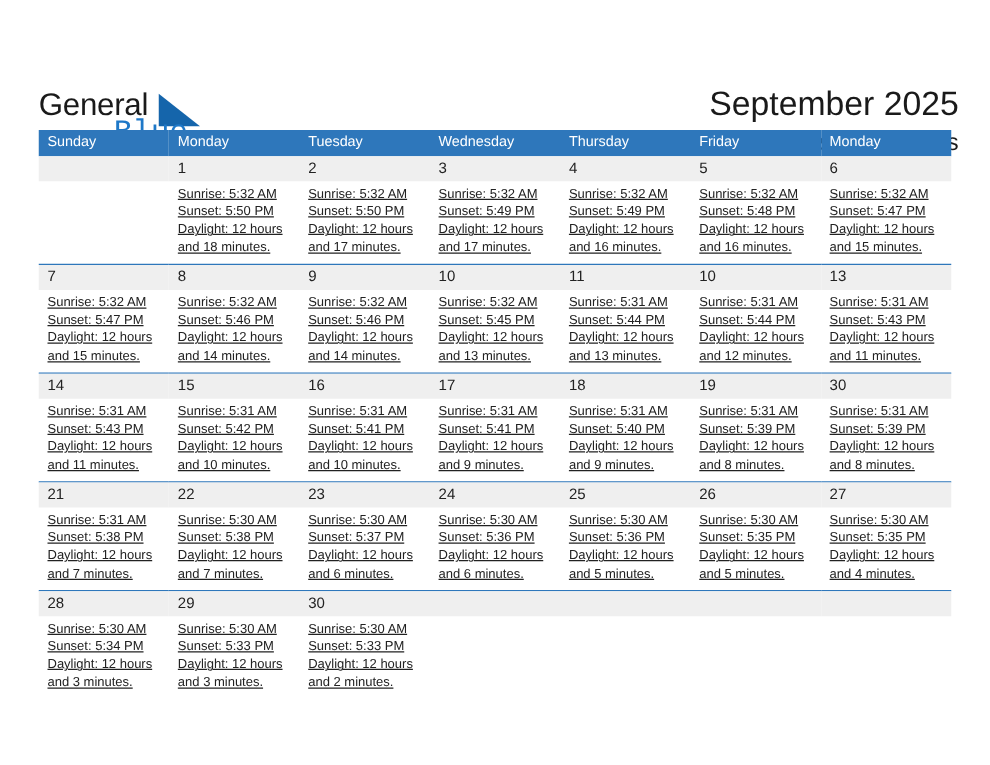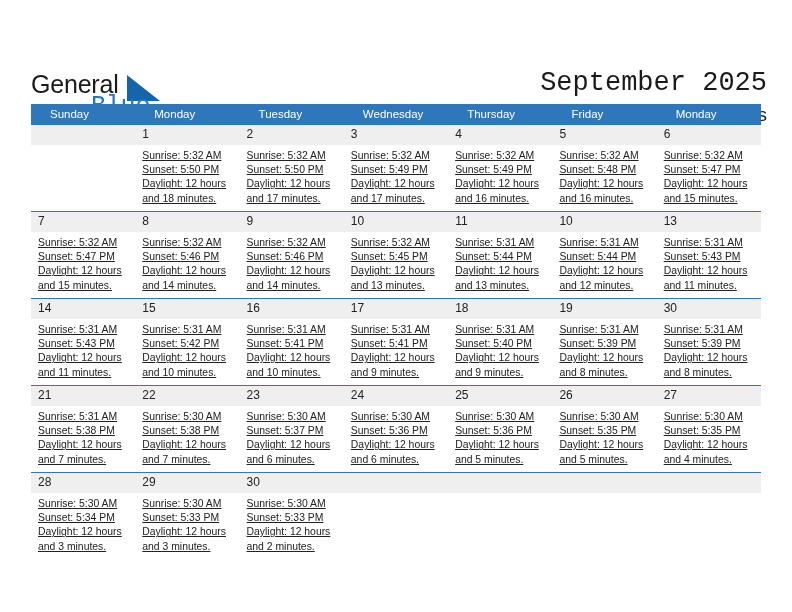--- a/index.html
+++ b/index.html
@@ -69,21 +69,21 @@
     position: absolute;
     right: 0;
     top: 0;
     text-align: right;
   }
   .cal-title {
     font-size: 27px;
     color: #1a1a1a;
     line-height: 34px;
     white-space: nowrap;
-    font-family: Liberation Mono, monospace;
+    font-family: Liberation Sans, sans-serif;
   }
   .cal-subtitle {
     font-size: 19px;
     color: #1a1a1a;
     line-height: 22px;
     margin-top: 4px;
     white-space: nowrap;
     font-family: "Liberation Sans", sans-serif;
   }
 
@@ -97,21 +97,21 @@
     table-layout: fixed;
   }
   .calendar col { width: 104.285px; }
 
   thead th {
     background: #2e77bb;
     color: #ffffff;
     font-size: 11.5px;
     font-weight: normal;
     text-align: left;
-    padding: 4px 0 5px 19px;
+    padding: 4px 0 5px 7px;
     height: 12px;
     font-family: "Liberation Sans", sans-serif;
   }
 
   tbody tr.week-row td {
     vertical-align: top;
     padding: 0;
     border-top: 1.4px solid #2e77bb;
     height: 86px;
   }

